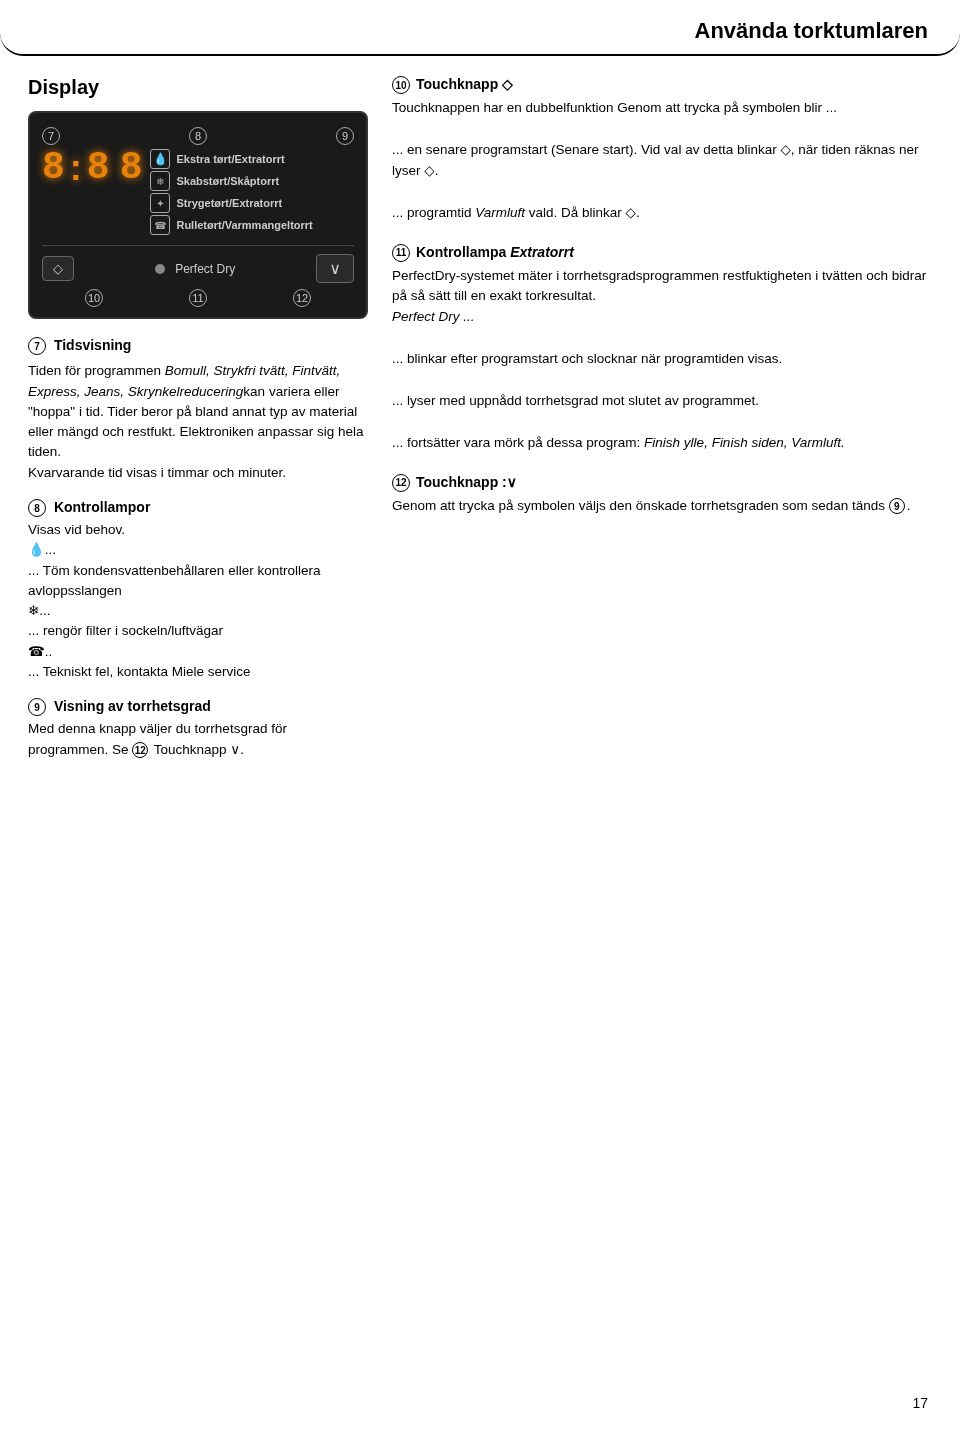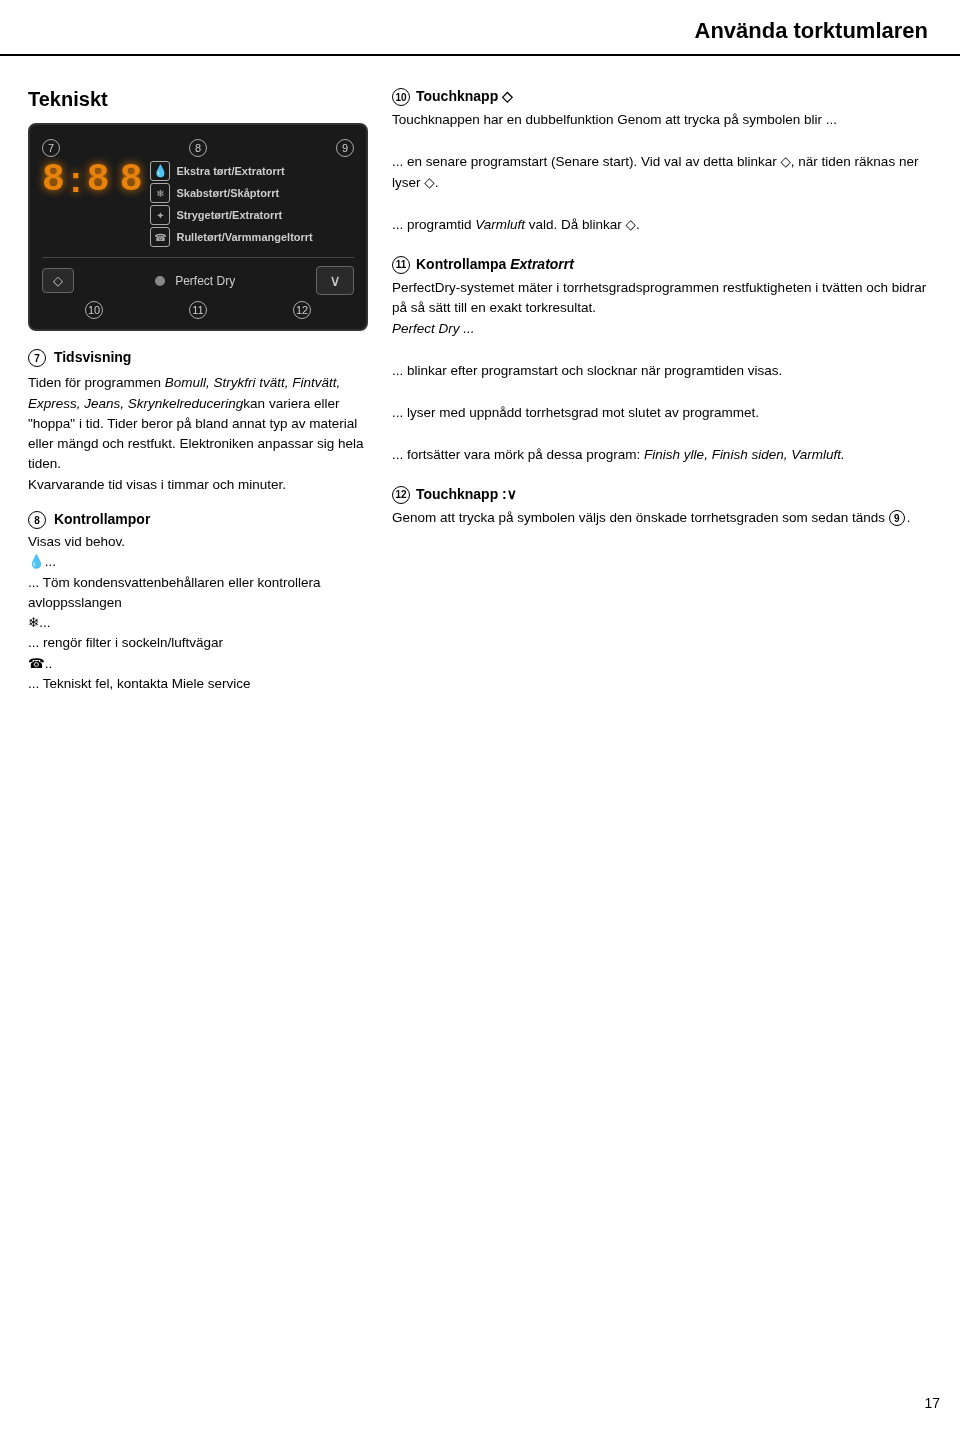--- a/index.html
+++ b/index.html
@@ -13,21 +13,22 @@
       position: relative;
     }
 
     
     .page-header {
       text-align: right;
       padding: 18px 32px 10px 32px;
       font-size: 22px;
       font-weight: bold;
       border-bottom: 2px solid #000;
-      margin-bottom: 12px;
+      margin-bottom: 0;
+      border-radius: 23px;
     }
 
     .main-content {
       display: flex;
       flex-direction: row;
       padding: 20px 28px;
       gap: 24px;
     }
 
     
@@ -250,36 +251,36 @@
 
     .right-body {
       font-size: 13.5px;
       line-height: 1.55;
     }
 
     
     .page-number {
       position: absolute;
       bottom: 20px;
-      right: 20px;
+      right: 32px;
       font-size: 14px;
     }
   </style>
 </head>
 <body>
 
 <div class="page-header">
   <span>Använda torktumlaren</span>
 </div>
 
 <div class="main-content">
 
   <div class="left-col">
 
-    <div class="section-title">Tekniskt</div>
+    <div class="section-title">Display</div>
 
     <div class="display-box">
 
       <div style="display:flex; justify-content:space-between; margin-bottom:4px;">
         <span class="num-label">7</span>
         <span class="num-label">8</span>
         <span class="num-label">9</span>
       </div>
 
       <div class="display-top-row">
@@ -355,20 +356,29 @@
         Visas vid behov.<br>
         💧...<br>
         ... Töm kondensvattenbehållaren eller kontrollera avloppsslangen<br>
         ❄...<br>
         ... rengör filter i sockeln/luftvägar<br>
         ☎..<br>
         ... Tekniskt fel, kontakta Miele service
       </div>
     </div>
 
+    <div class="body-section">
+      <div class="body-section-title">
+        <span class="circled">9</span>
+        <span>Visning av torrhetsgrad</span>
+      </div>
+      <div class="body-text">
+        Med denna knapp väljer du torrhetsgrad för programmen. Se <span class="circled" style="font-size:10px; width:16px; height:16px;">12</span> Touchknapp ∨.
+      </div>
+    </div>
 
   </div>
 
   <div class="right-col">
 
     <div class="right-section">
       <div class="right-section-title">
         <span class="circled">10</span>
         <span class="title-text">Touchknapp ◇</span>
       </div>

